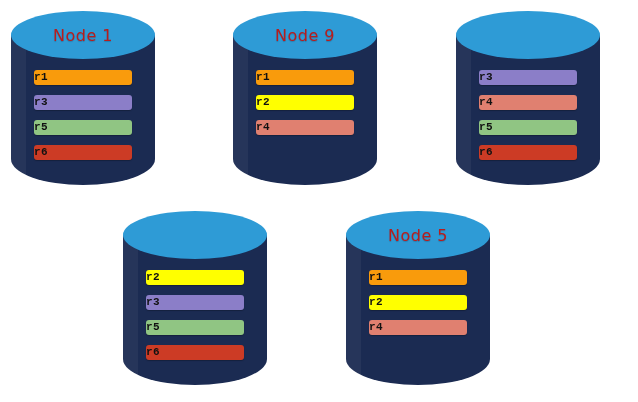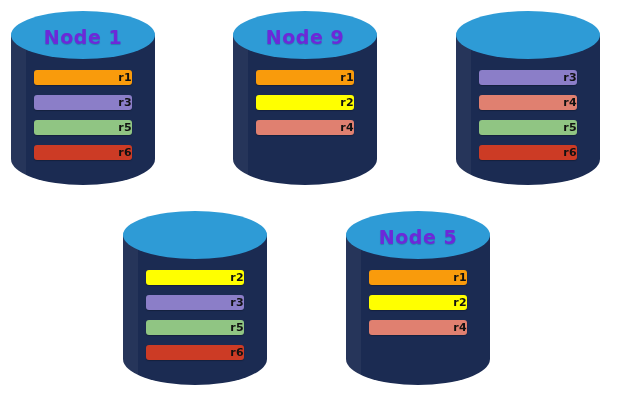--- a/index.html
+++ b/index.html
@@ -34,45 +34,46 @@
     width: 100%;
     height: 100%;
   }
 
   .node-label {
     position: absolute;
     left: 0;
     width: 100%;
     top: 18px;
     text-align: center;
-    color: #6d28d9;
-    font-size: 19px;
-    font-weight: bold;
+    color: #b91c1c;
+    font-size: 16px;
+    font-weight: normal;
     letter-spacing: 0.5px;
     text-shadow: 0 1px 1px rgba(0,0,0,0.18);
     pointer-events: none;
   }
 
   .replicas {
     position: absolute;
     left: 26px;
     right: 26px;
     top: 62px;
     display: flex;
     flex-direction: column;
     gap: 10px;
   }
 
   .replica {
     height: 15px;
     border-radius: 3px;
     display: flex;
     align-items: center;
-    justify-content: flex-end;
+    justify-content: flex-start;
     box-shadow: 0 1px 1px rgba(0,0,0,0.25);
+    font-family: Liberation Mono, monospace;
   }
 
   .replica-label {
     font-size: 11px;
     font-weight: bold;
     color: #111111;
     line-height: 1;
     letter-spacing: 0.3px;
   }
 

